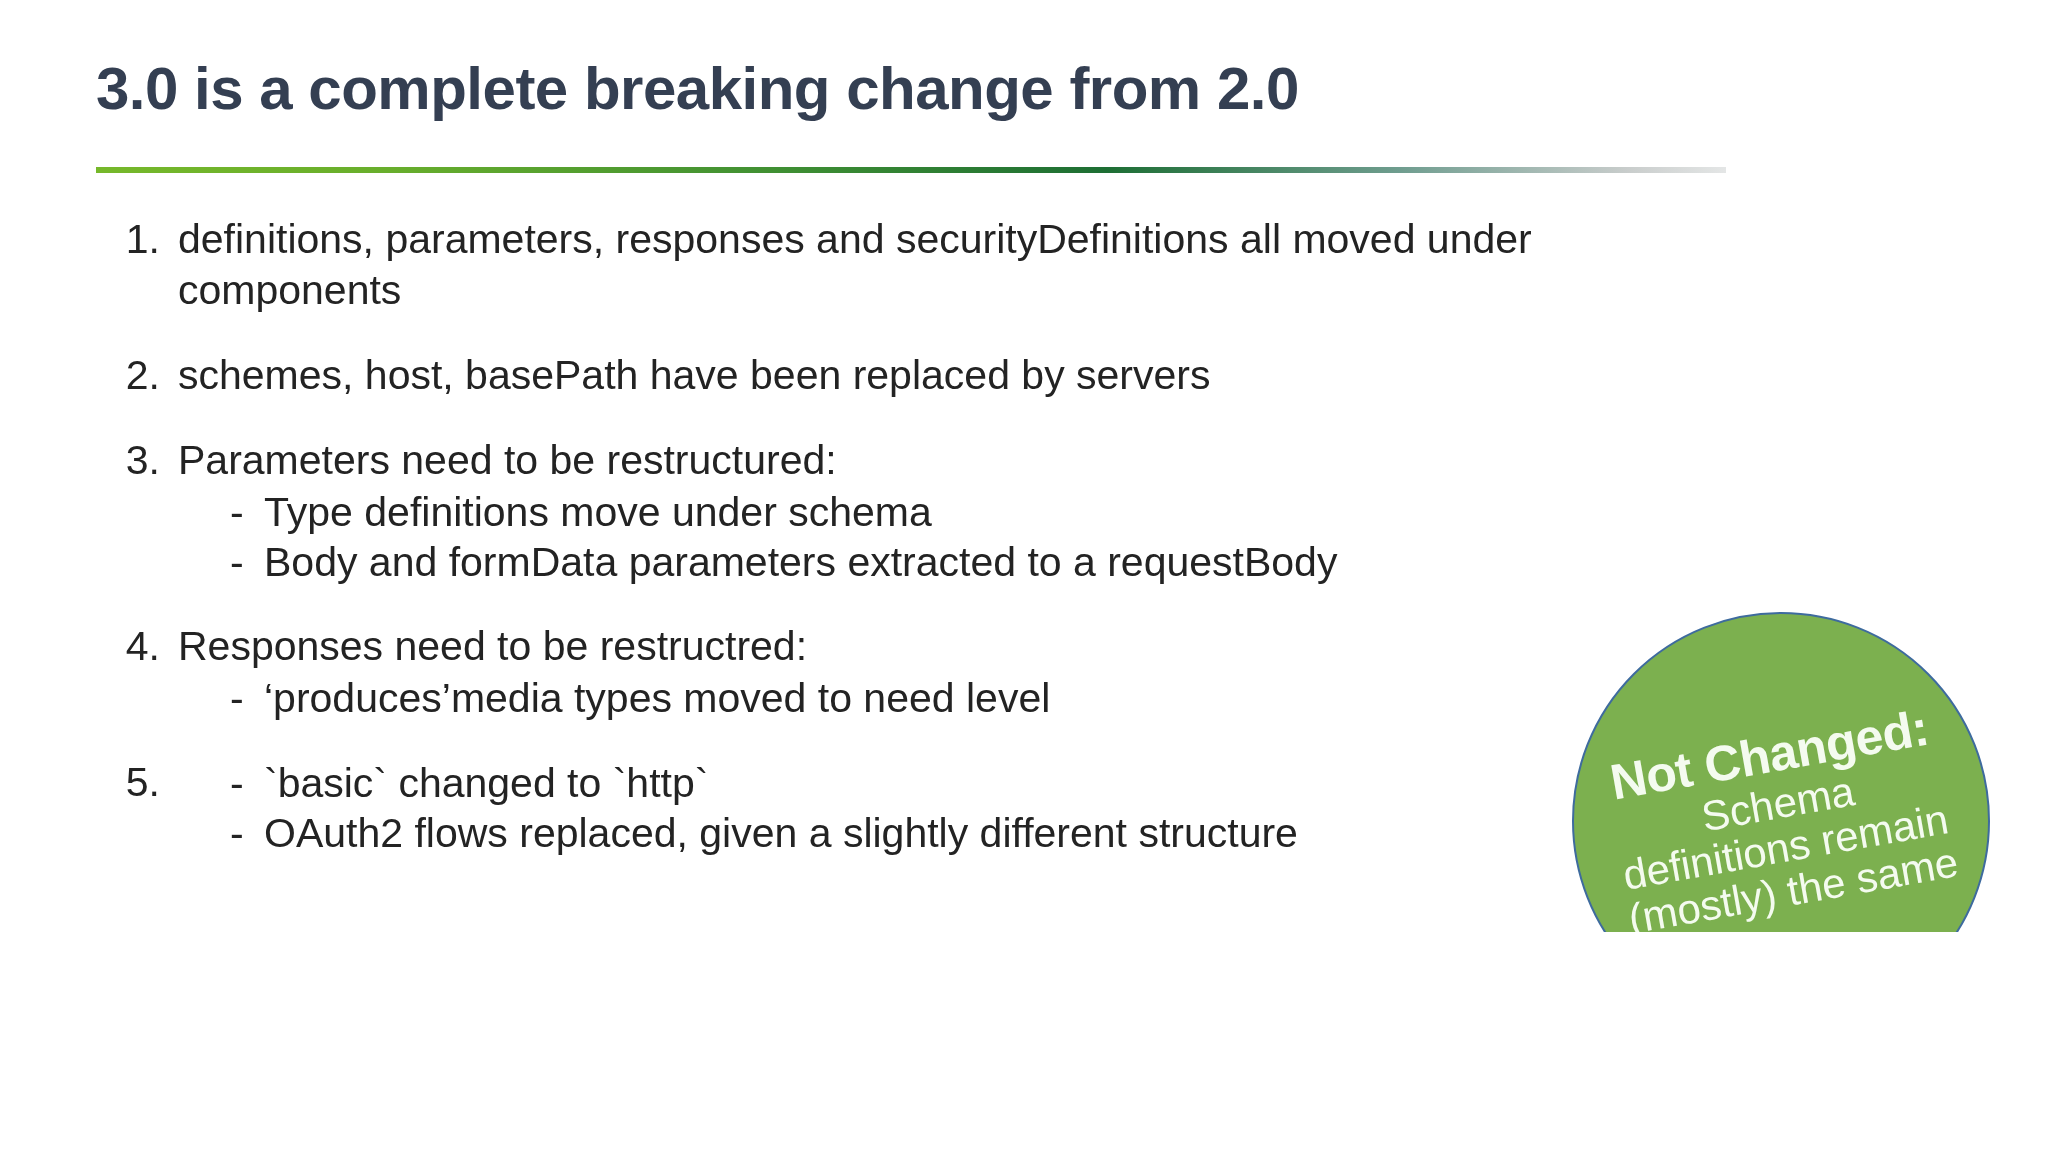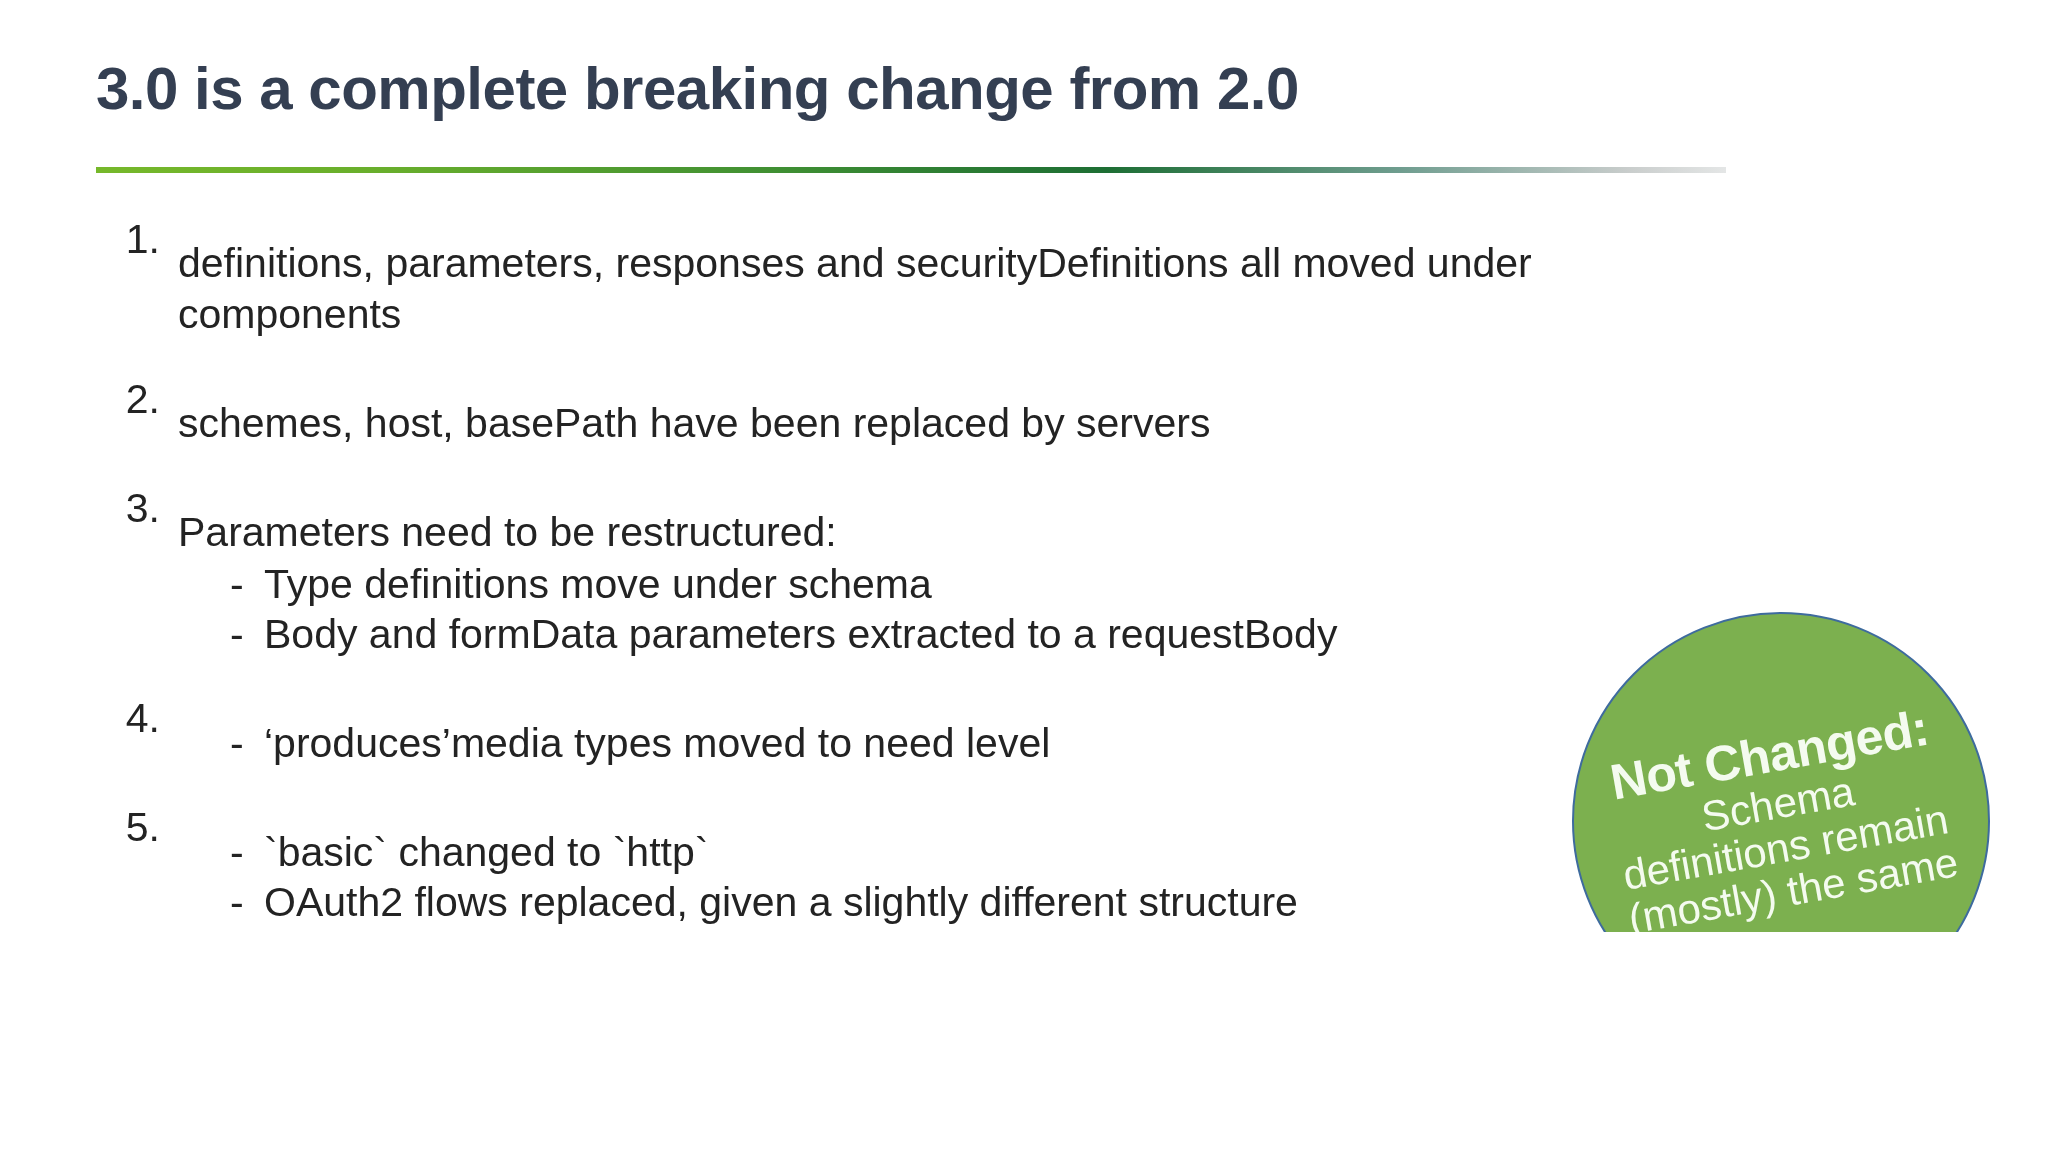--- a/index.html
+++ b/index.html
@@ -66,21 +66,20 @@
     width: 56px;
     text-align: right;
     font-size: 41px;
     line-height: 51px;
     color: #232323;
     padding-right: 0;
   }
   .item-body {
     flex: 1 1 auto;
     padding-left: 18px;
-    margin-top: 24px;
   }
   .item-text {
     font-size: 41px;
     line-height: 51px;
     color: #232323;
   }
 
   .sub-list {
     margin-top: 1px;
     padding-left: 52px;
@@ -195,20 +194,21 @@
             <span class="sub-dash">-</span>
             <span class="sub-text">Body and formData parameters extracted to a requestBody</span>
           </div>
         </div>
       </div>
     </div>
 
     <div class="list-item">
       <div class="item-num">4.</div>
       <div class="item-body">
+        <div class="item-text">Responses need to be restructred:</div>
         <div class="sub-list">
           <div class="sub-item">
             <span class="sub-dash">-</span>
             <span class="sub-text">‘produces’media types moved to need level</span>
           </div>
         </div>
       </div>
     </div>
 
     <div class="list-item">

